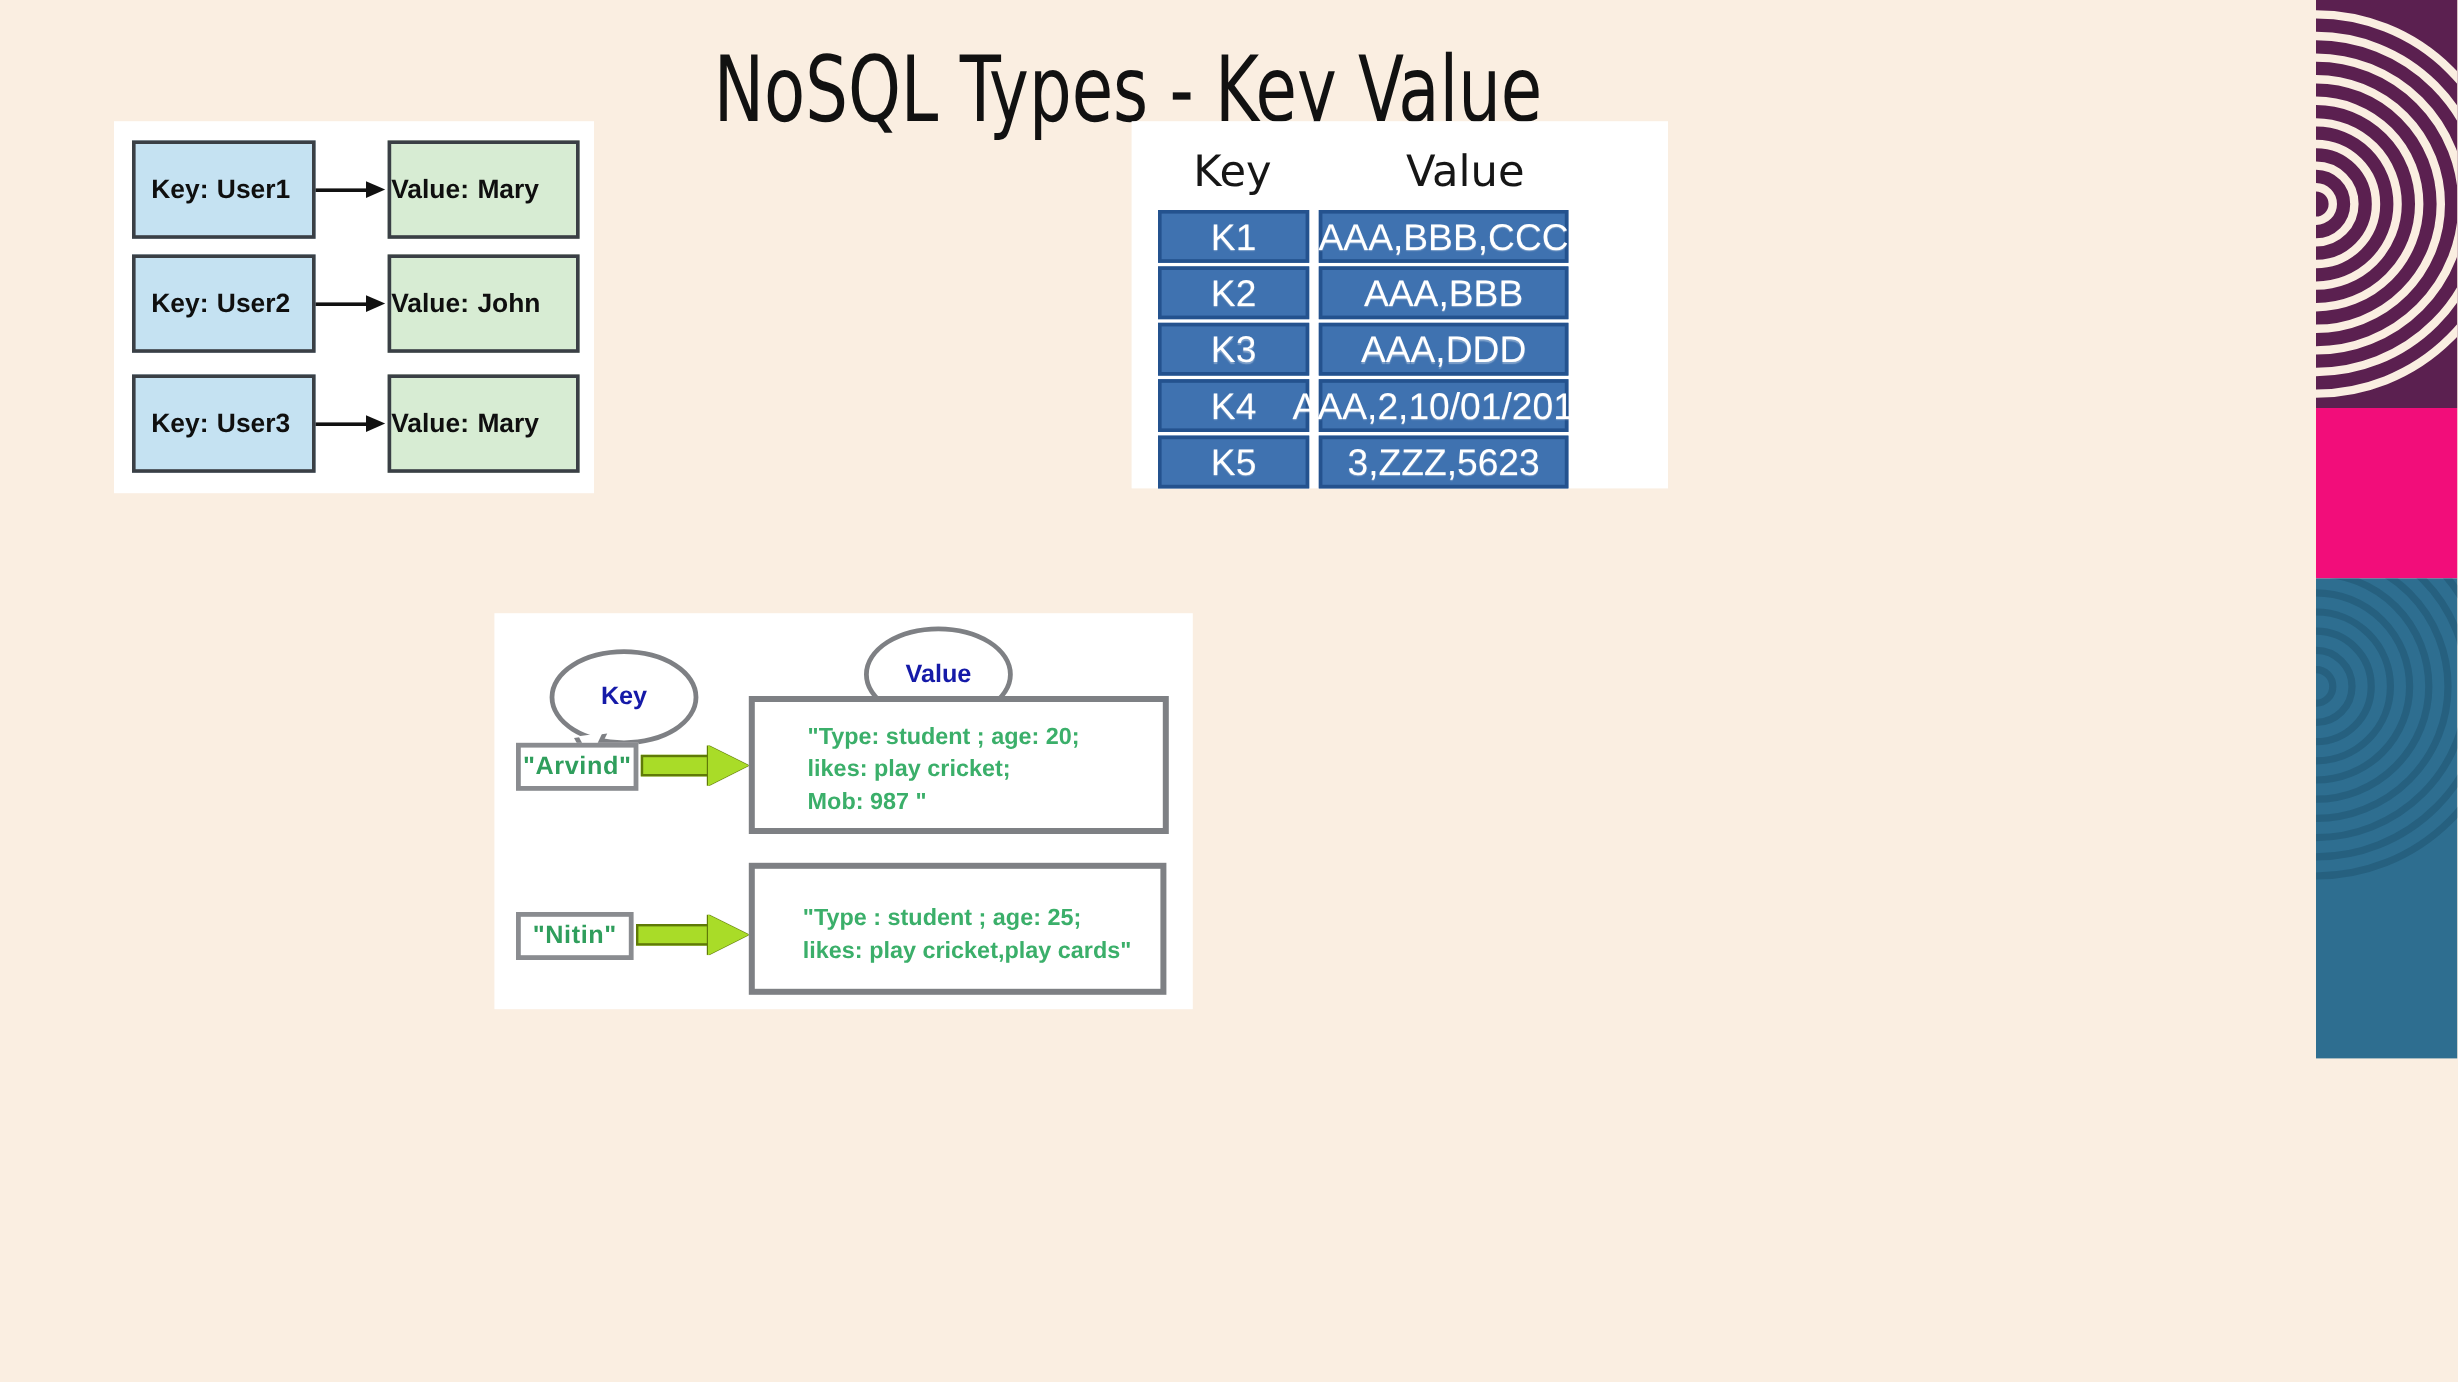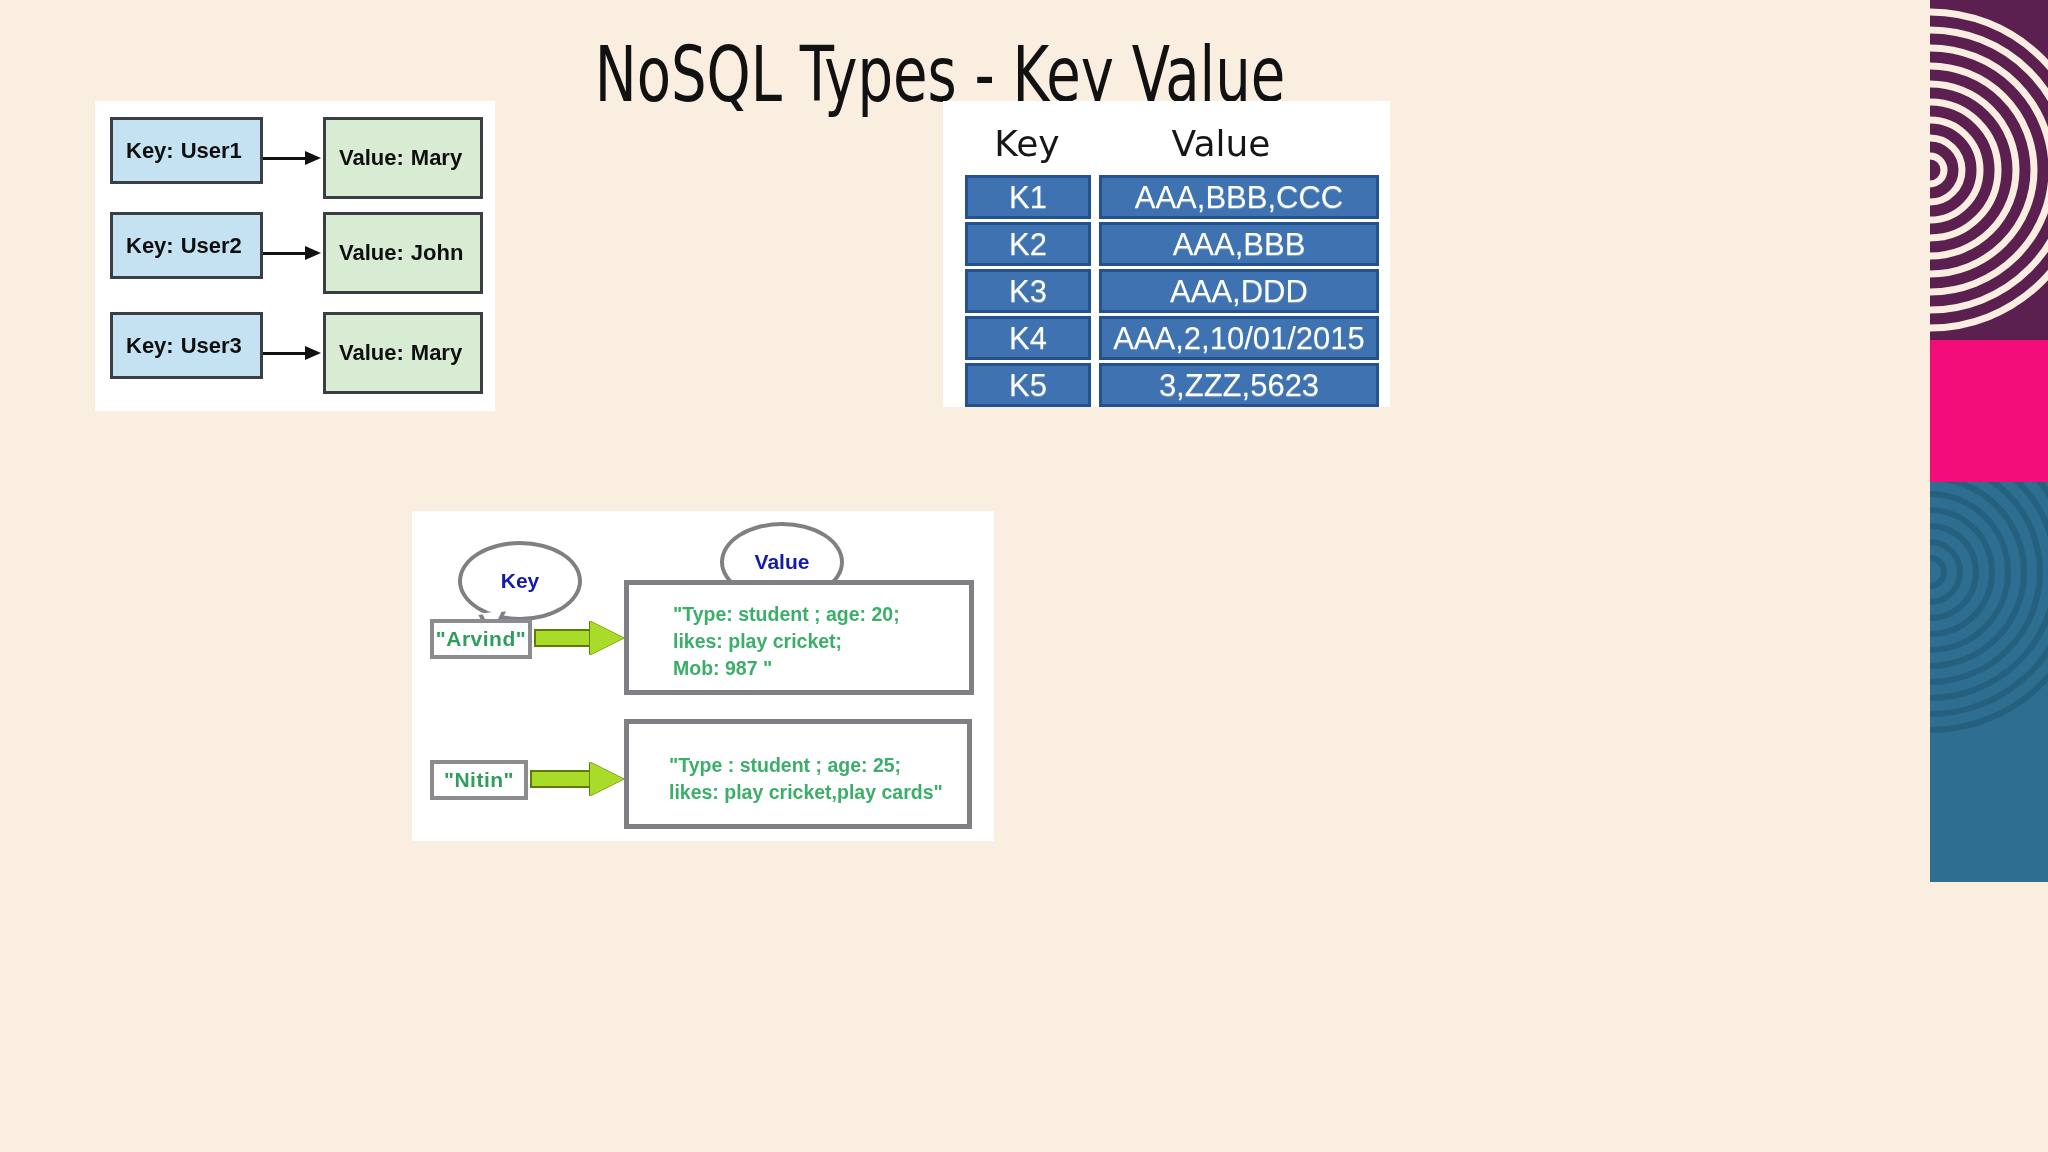--- a/index.html
+++ b/index.html
@@ -21,29 +21,29 @@
     transform:scaleX(0.82);transform-origin:50% 0;
   }
 
   
   .img-card{position:absolute;background:#FFFFFF;}
 
   
   #kv-diagram{left:95px;top:101px;width:400px;height:310px;}
   .kv-row{position:absolute;left:0;width:400px;height:82px;}
   .kv-key{
-    position:absolute;left:15px;top:0;width:153px;height:67px;
+    position:absolute;left:15px;top:0;width:153px;height:82px;
     background:#C5E2F2;border:3px solid #3A3F45;box-sizing:border-box;
     display:flex;align-items:center;padding-left:13px;
     font-size:22px;color:#0f0f0f;
   }
   .kv-val{
     position:absolute;left:228px;top:0;width:160px;height:82px;
     background:#D7ECD3;border:3px solid #3A3F45;box-sizing:border-box;
-    display:flex;align-items:center;padding-left:13px;
+    display:flex;align-items:center;
     font-size:22px;color:#0f0f0f;
   }
   .kv-lbl{font-weight:bold;margin-right:7px;}
   .kv-txt{font-weight:700;}
   .kv-arrow{position:absolute;left:168px;top:37px;width:60px;height:10px;}
   .kv-arrow .shaft{position:absolute;left:0;top:3px;width:44px;height:3px;background:#111;}
   .kv-arrow .head{
     position:absolute;left:42px;top:-3px;width:0;height:0;
     border-top:7px solid transparent;border-bottom:7px solid transparent;
     border-left:16px solid #111;
@@ -59,21 +59,21 @@
   .tbl-row{position:absolute;height:44px;}
   .tbl-cell{
     position:absolute;top:0;height:44px;box-sizing:border-box;
     background:#3F72B0;border:3px solid #24528E;
     display:flex;align-items:center;justify-content:center;
     color:#FFFFFF;font-size:31px;line-height:1;
     font-family:Liberation Sans, sans-serif;
     text-shadow:0 1px 1px rgba(255,255,255,.35);
   }
   .tbl-cell.k{left:22px;width:126px;}
-  .tbl-cell.v{left:156px;width:280px;}
+  .tbl-cell.v{left:156px;width:208px;}
 
   
   #kv-bubble{left:412px;top:511px;width:582px;height:330px;}
   .bubble{
     position:absolute;width:124px;height:80px;border:4px solid #7E8084;
     border-radius:50%;background:#FFFFFF;box-sizing:border-box;
     display:flex;align-items:center;justify-content:center;
     color:#151AA8;font-weight:bold;font-size:21px;
   }
   .bubble .tail{

